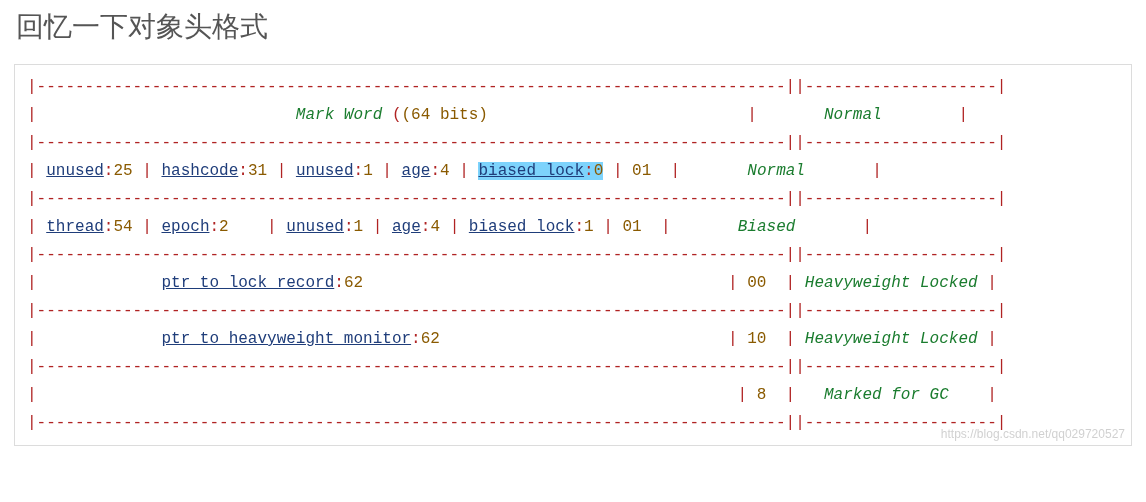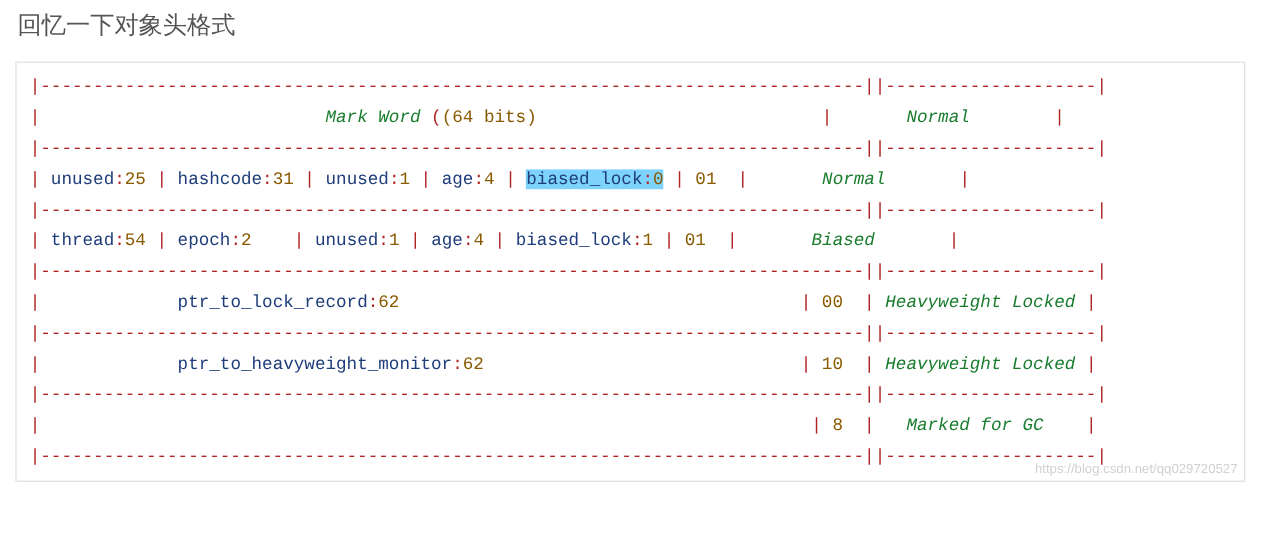--- a/index.html
+++ b/index.html
@@ -5,21 +5,21 @@
   body {
     margin: 0;
     padding: 8px 14px;
     font-family: "Microsoft YaHei", "PingFang SC", Arial, sans-serif;
     background: #ffffff;
     color: #333;
     width: 1146px;
     box-sizing: border-box;
   }
   .title {
-    font-size: 22px;
+    font-size: 28px;
     color: #555;
     margin: 0 0 18px 2px;
     font-weight: 400;
   }
   .codebox {
     border: 1px solid #dcdcdc;
     padding: 8px 12px;
     position: relative;
     background: #fff;
   }
@@ -27,21 +27,21 @@
     margin: 0;
     font-family: Consolas, "Courier New", monospace;
     font-size: 16px;
     line-height: 1.75;
     white-space: pre;
     color: #333;
   }
   .dash  { color: #b02323; }   
   .kw    { color: #1a7c2e; font-style: italic; }   
   .num   { color: #8a5a00; text-align: center; }   
-  .id    { color: #1f3d7a; }   
+  .id    { color: #1f3d7a; text-decoration: underline; }   
   .hl    { background: #7dd3fc; } 
   .watermark {
     position: absolute;
     right: 6px;
     bottom: 4px;
     font-size: 12px;
     color: rgba(120,120,120,0.35);
     font-family: Arial, sans-serif;
     pointer-events: none;
   }

